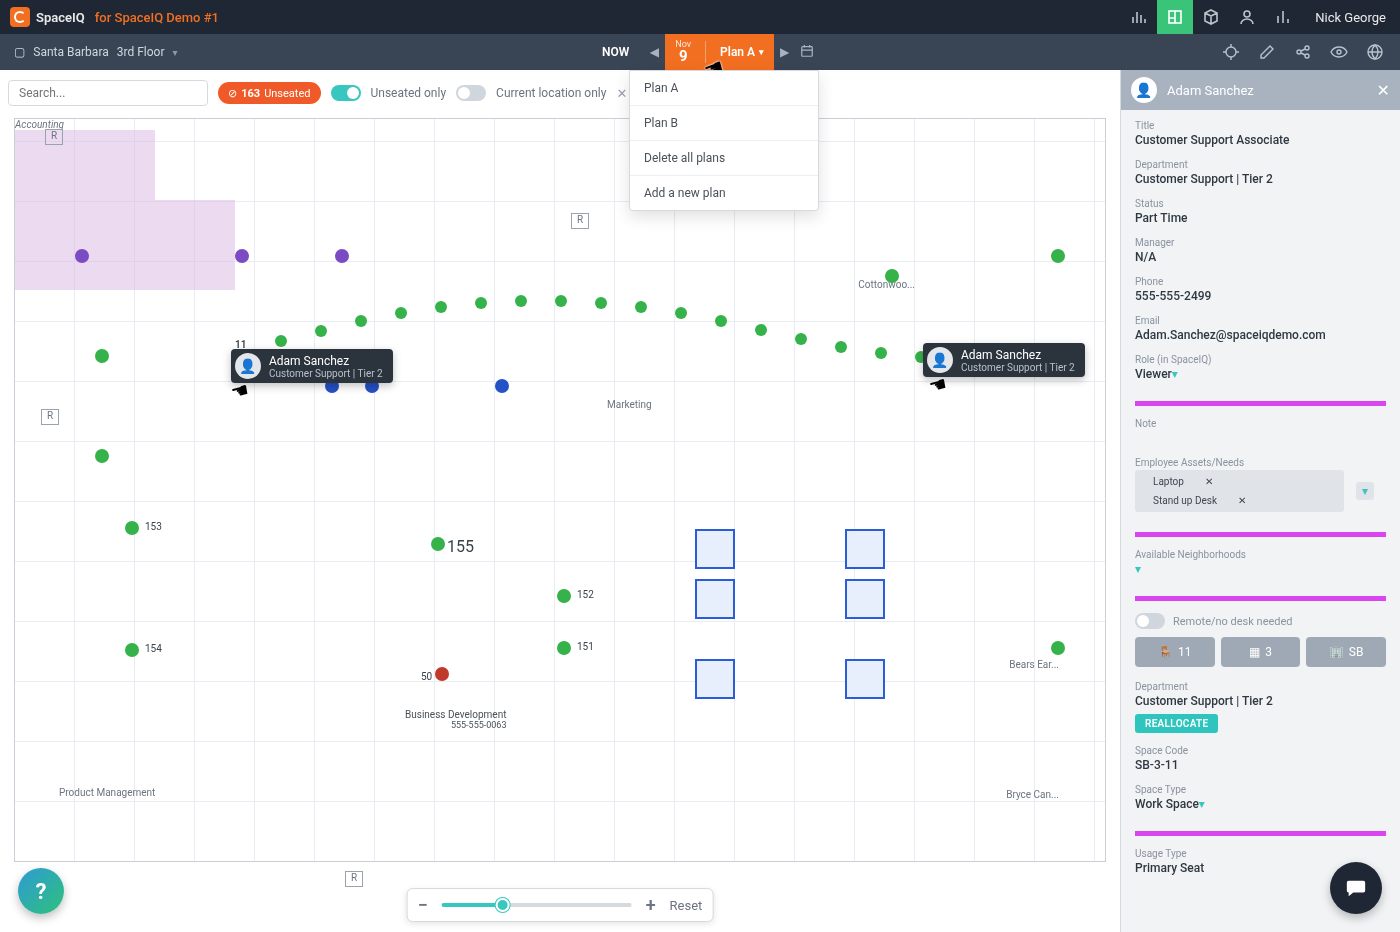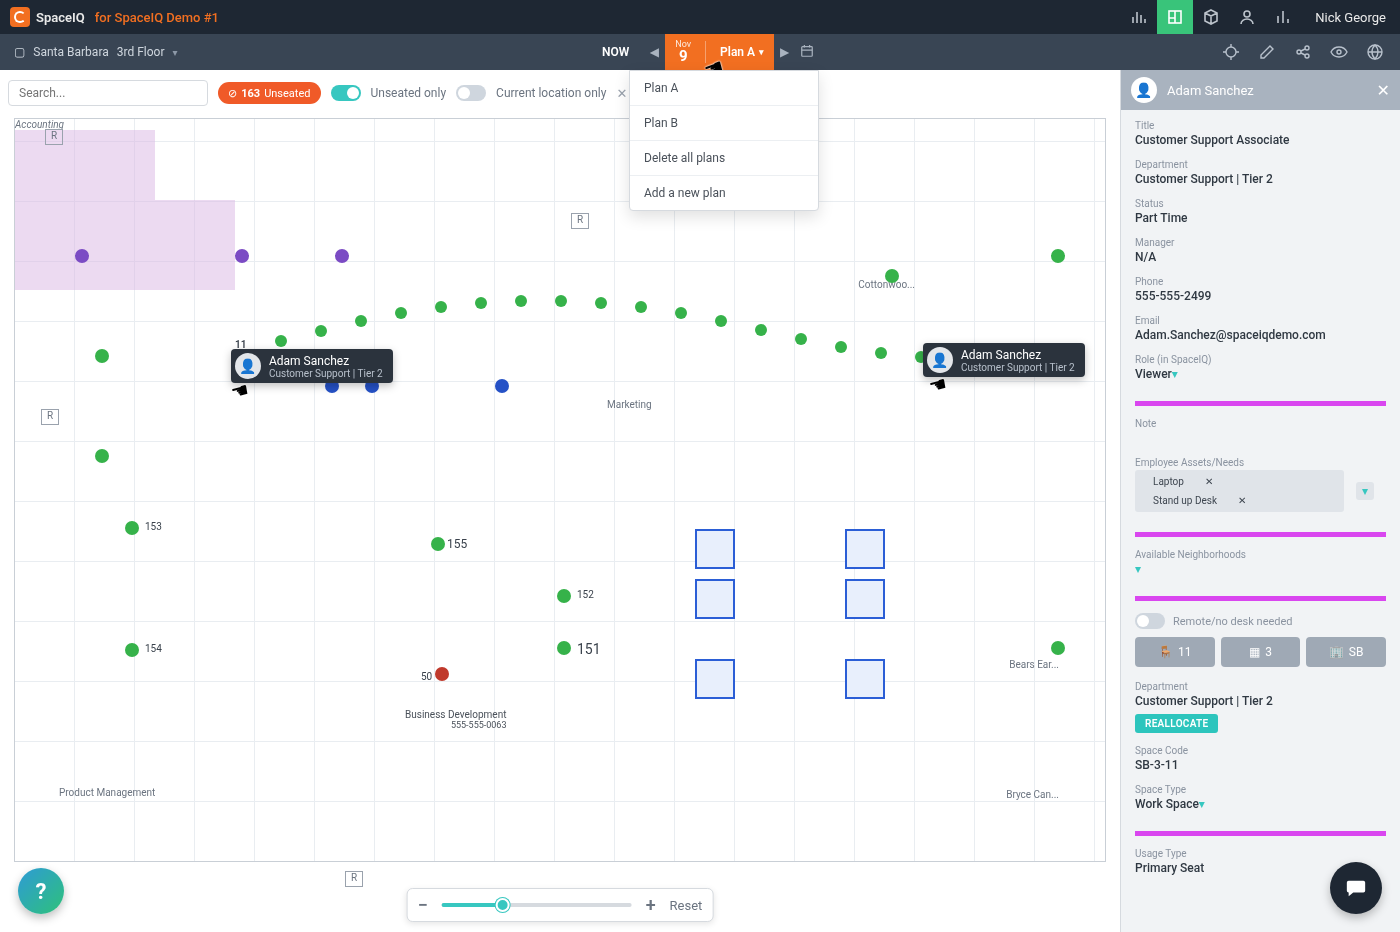--- a/index.html
+++ b/index.html
@@ -305,23 +305,23 @@
       <div style="font-size:9px;">555-555-0063</div>
     </div>
     <div style="position:absolute;right:190px;top:160px;font-size:10px;color:#6b7480;">Cottonwoo...</div>
     <div style="position:absolute;right:46px;top:540px;font-size:10px;color:#6b7480;">Bears Ear...</div>
     <div style="position:absolute;right:46px;top:670px;font-size:10px;color:#6b7480;">Bryce Can...</div>
 
     <div style="position:absolute;left:220px;top:220px;font-size:10px;color:#3a424c;font-weight:600;">11</div>
     <div style="position:absolute;left:406px;top:552px;font-size:10px;color:#3a424c;">50</div>
     <div style="position:absolute;left:130px;top:402px;font-size:10px;color:#3a424c;">153</div>
     <div style="position:absolute;left:130px;top:524px;font-size:10px;color:#3a424c;">154</div>
-    <div style="position:absolute;left:432px;top:418px;font-size:12px;color:#3a424c;">155</div>
+    <div style="position:absolute;left:432px;top:418px;font-size:16px;color:#3a424c;">155</div>
     <div style="position:absolute;left:562px;top:470px;font-size:10px;color:#3a424c;">152</div>
-    <div style="position:absolute;left:562px;top:522px;font-size:14px;color:#3a424c;">151</div>
+    <div style="position:absolute;left:562px;top:522px;font-size:10px;color:#3a424c;">151</div>
 
     <div style="position:absolute;left:30px;top:10px;width:18px;height:16px;border:1px solid #9aa2ad;font-size:10px;text-align:center;color:#6b7480;">R</div>
     <div style="position:absolute;left:26px;top:290px;width:18px;height:16px;border:1px solid #9aa2ad;font-size:10px;text-align:center;color:#6b7480;">R</div>
     <div style="position:absolute;left:556px;top:94px;width:18px;height:16px;border:1px solid #9aa2ad;font-size:10px;text-align:center;color:#6b7480;">R</div>
     <div style="position:absolute;left:330px;top:752px;width:18px;height:16px;border:1px solid #9aa2ad;font-size:10px;text-align:center;color:#6b7480;">R</div>
 
     <div class="elev" style="left:680px;top:410px;"></div>
     <div class="elev" style="left:680px;top:460px;"></div>
     <div class="elev" style="left:680px;top:540px;"></div>
     <div class="elev" style="left:830px;top:410px;"></div>

